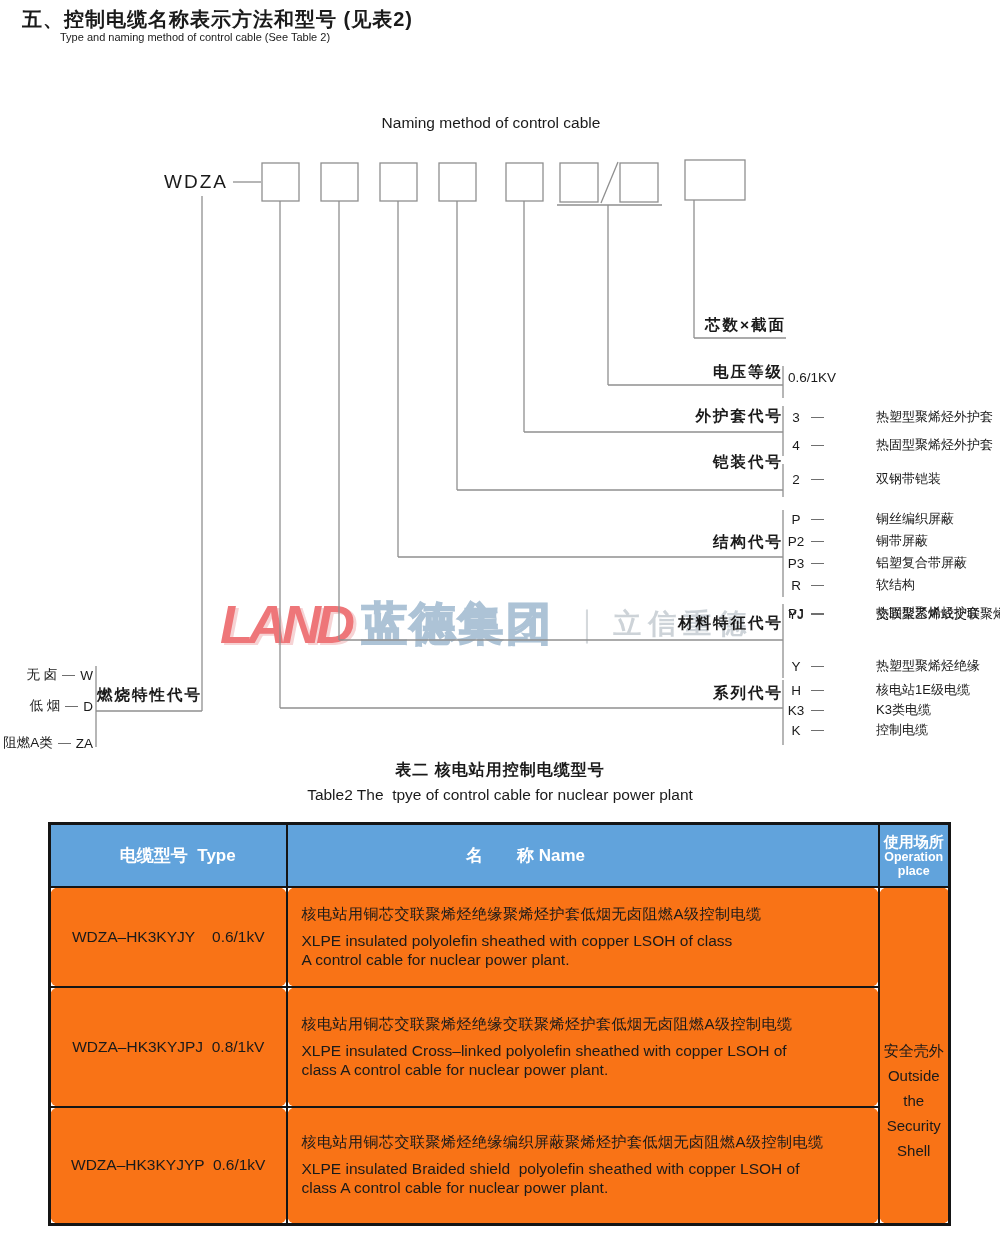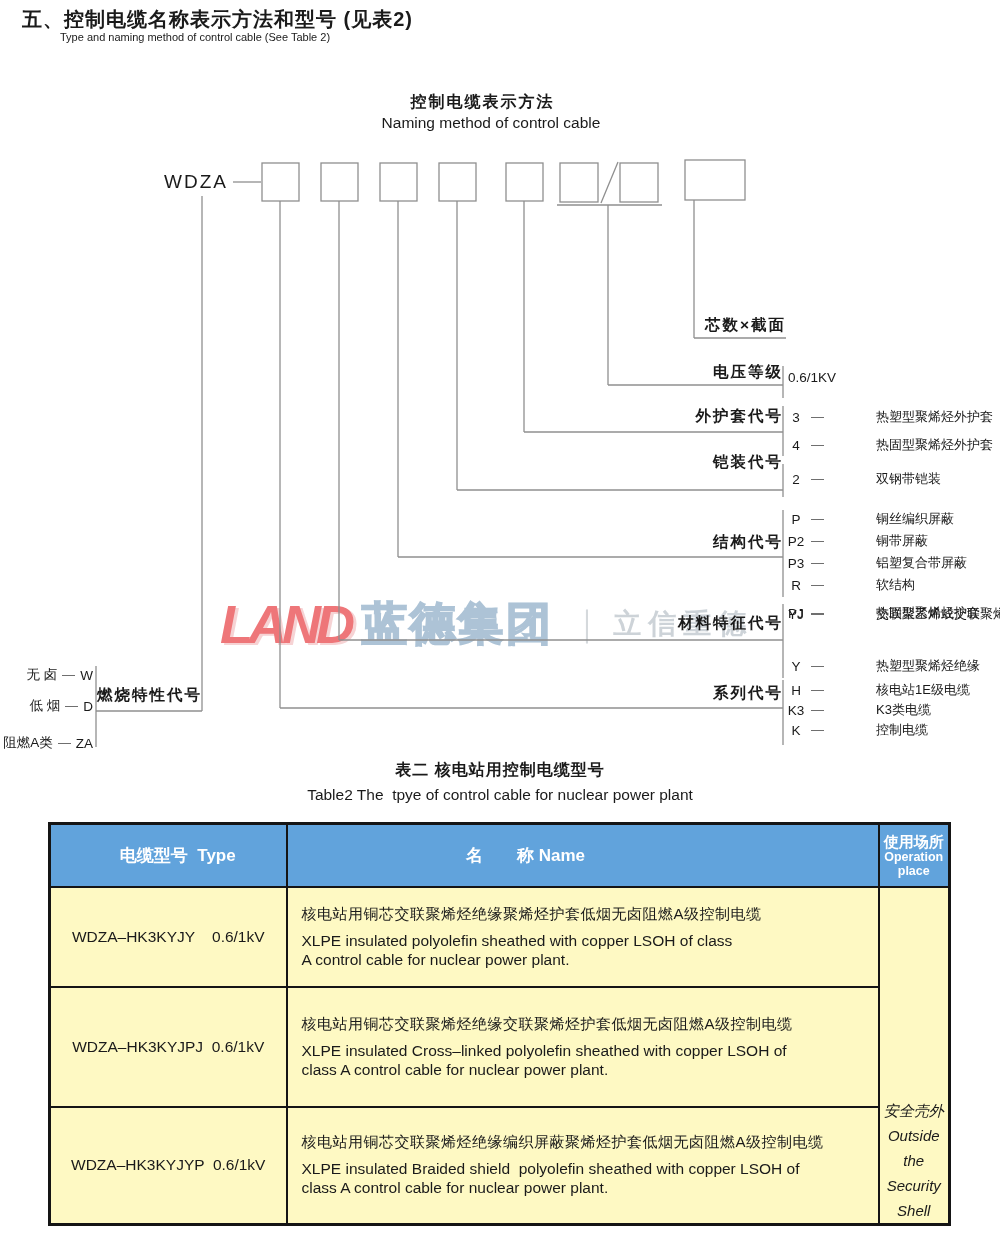--- a/index.html
+++ b/index.html
@@ -58,46 +58,45 @@
 
   
   .tbl-title-cn{left:0; top:760px; width:1000px; text-align:center; font-size:16px; font-weight:bold; letter-spacing:1px;}
   .tbl-title-en{left:0; top:786px; width:1000px; text-align:center; font-size:15.5px;}
 
   
   .cable-table{position:absolute; left:48px; top:822px; border-collapse:collapse; table-layout:fixed; width:900px;}
   .cable-table th,.cable-table td{border:2.5px solid #151515; padding:0;}
   .cable-table{border:3px solid #151515;}
   .cable-table th{background:#61a3dc; color:#ffffff; font-weight:bold;}
-  .cable-table td{background:#fef9c3;}
+  .cable-table td{background:#f97316;border-radius:9px;}
   .th-type{height:61px; font-size:17px;}
   .th-type div{padding-left:19px;}
   .th-name div{padding-right:114px;}
   .th-name{font-size:17px;}
   .th-place{font-size:15px; line-height:1.15;}
   .th-place .small{font-size:12.5px; font-weight:bold;}
   .row-type{text-align:center; font-size:15.5px;}
   .row-1{height:100px;} .row-2{height:120px;} .row-3{height:117px;}
   .name-cell{vertical-align:middle;}
   .name-inner{padding:0 14px;}
   .name-cn{font-size:15px; margin-bottom:7px; letter-spacing:.5px;}
   .name-en{font-size:15.5px; line-height:1.24;}
   .place-cell{vertical-align:bottom; text-align:center;}
-  .place-inner{font-style:italic;}
+  .place-inner{padding-bottom:60px;}
   .place-line{font-size:15px; line-height:25px;}
 </style>
 </head>
 <body>
 
 <div class="page">
 
   <div class="abs heading-cn">五、控制电缆名称表示方法和型号 (见表2)</div>
   <div class="abs heading-en">Type and naming method of control cable (See Table 2)</div>
 
-  <div class="abs diag-title-cn">控制电缆表示方法</div>
   <div class="abs diag-title-en">Naming method of control  cable</div>
 
   <div class="abs watermark">
     <span class="wm-logo">LAND</span>
     <span class="wm-brand">蓝德集团</span>
     <span class="wm-div">｜</span>
     <span class="wm-tag">立信重德</span>
   </div>
 
   <svg class="diag-svg" viewBox="0 0 1000 760" fill="none" stroke="#8f8f8f" stroke-width="1.3">
@@ -275,21 +274,21 @@
         <div class="place-inner">
           <div class="place-line">安全壳外</div>
           <div class="place-line">Outside</div>
           <div class="place-line">the</div>
           <div class="place-line">Security</div>
           <div class="place-line">Shell</div>
         </div>
       </td>
     </tr>
     <tr class="row-2">
-      <td class="row-type pre">WDZA–HK3KYJPJ  0.6/1kV</td>
+      <td class="row-type pre">WDZA–HK3KYJPJ  0.8/1kV</td>
       <td class="name-cell">
         <div class="name-inner">
           <div class="name-cn">核电站用铜芯交联聚烯烃绝缘交联聚烯烃护套低烟无卤阻燃A级控制电缆</div>
           <div class="name-en pre">XLPE insulated Cross–linked polyolefin sheathed with copper LSOH of
 class A control cable for nuclear power plant.</div>
         </div>
       </td>
     </tr>
     <tr class="row-3">
       <td class="row-type pre">WDZA–HK3KYJYP  0.6/1kV</td>

